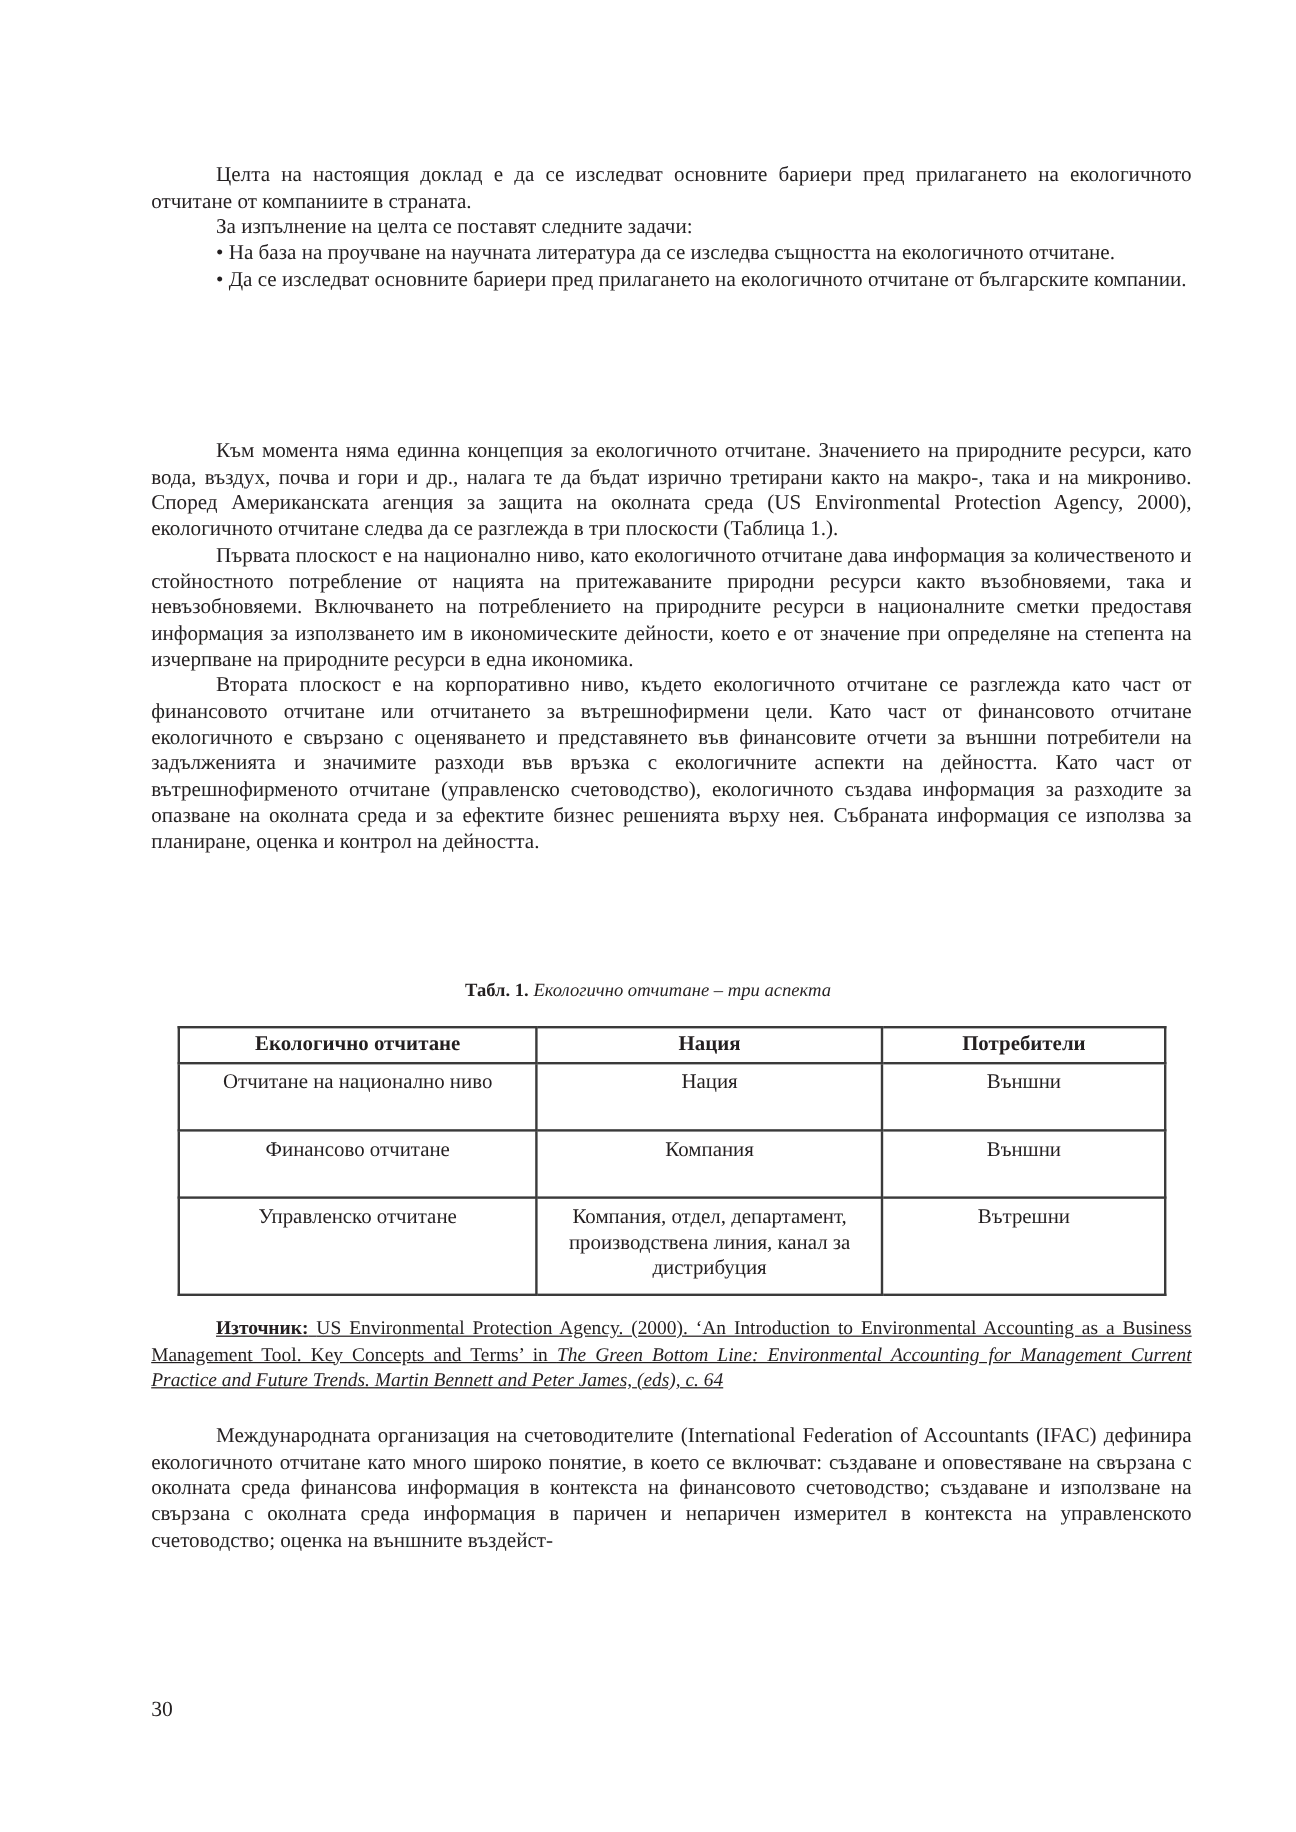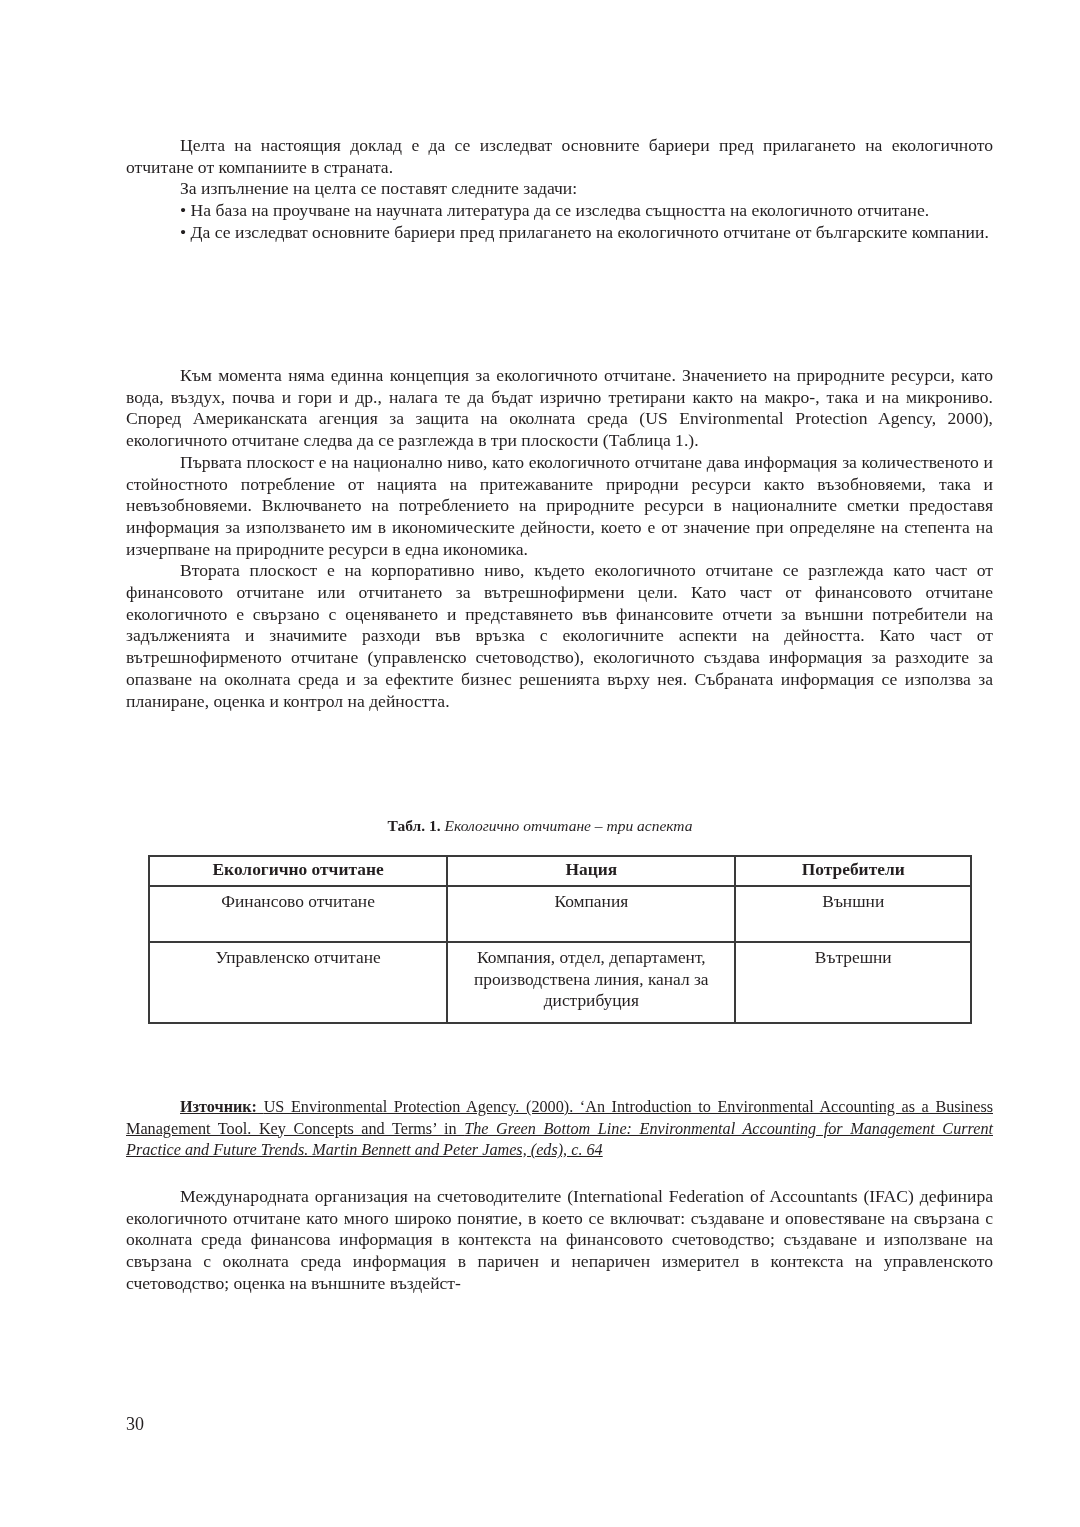--- a/index.html
+++ b/index.html
@@ -85,20 +85,25 @@
         <col class="c3">
       </colgroup>
     <thead>
       <tr>
         <th>Екологично отчитане</th>
         <th>Нация</th>
         <th>Потребители</th>
       </tr>
     </thead>
     <tbody>
+      <tr class="r1">
+        <td>Отчитане на национално ниво</td>
+        <td>Нация</td>
+        <td>Външни</td>
+      </tr>
       <tr class="r2">
         <td>Финансово отчитане</td>
         <td>Компания</td>
         <td>Външни</td>
       </tr>
       <tr class="r3">
         <td>Управленско отчитане</td>
         <td>Компания, отдел, департамент, производствена линия, канал за дистрибуция</td>
         <td>Вътрешни</td>
       </tr>

